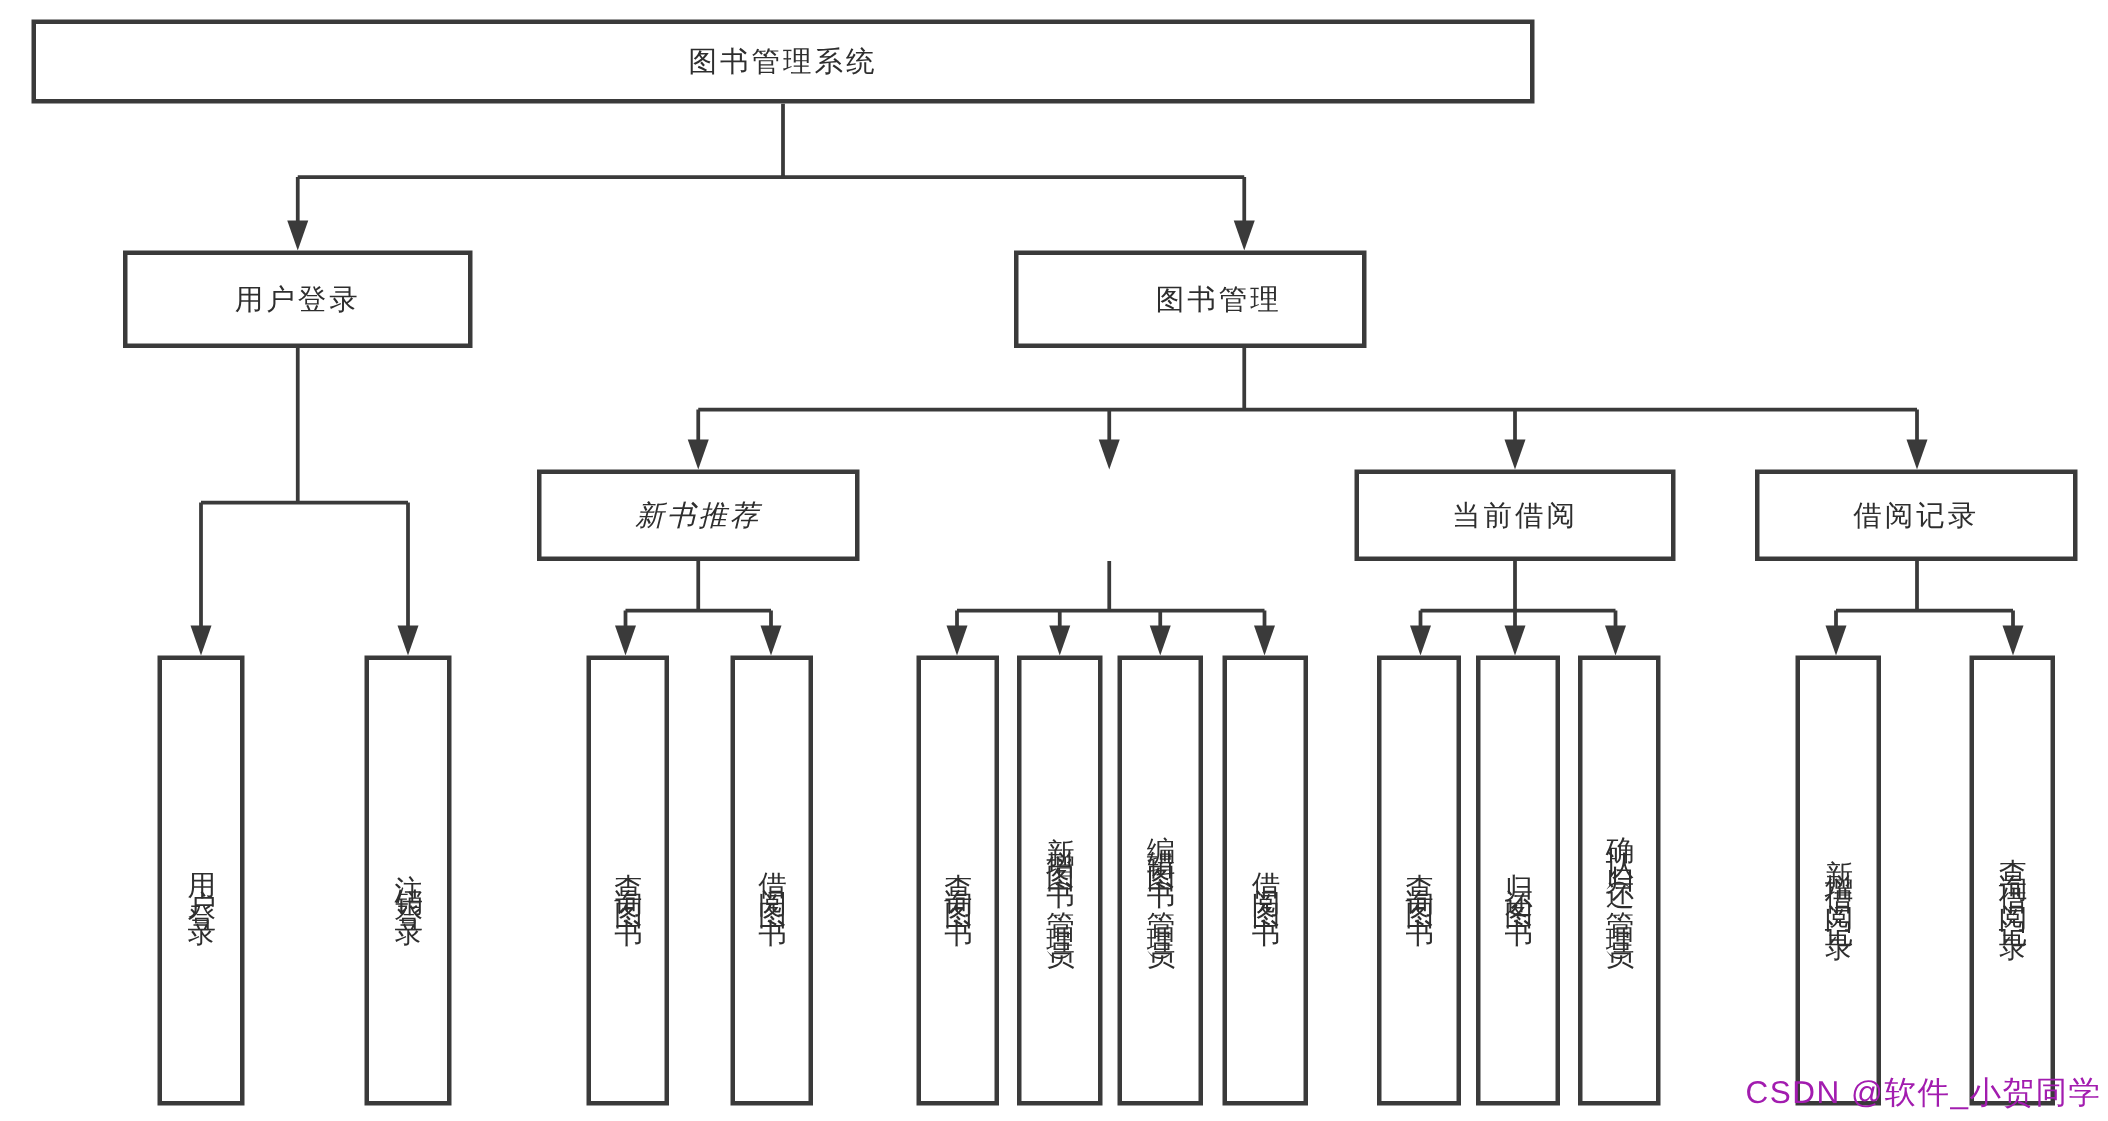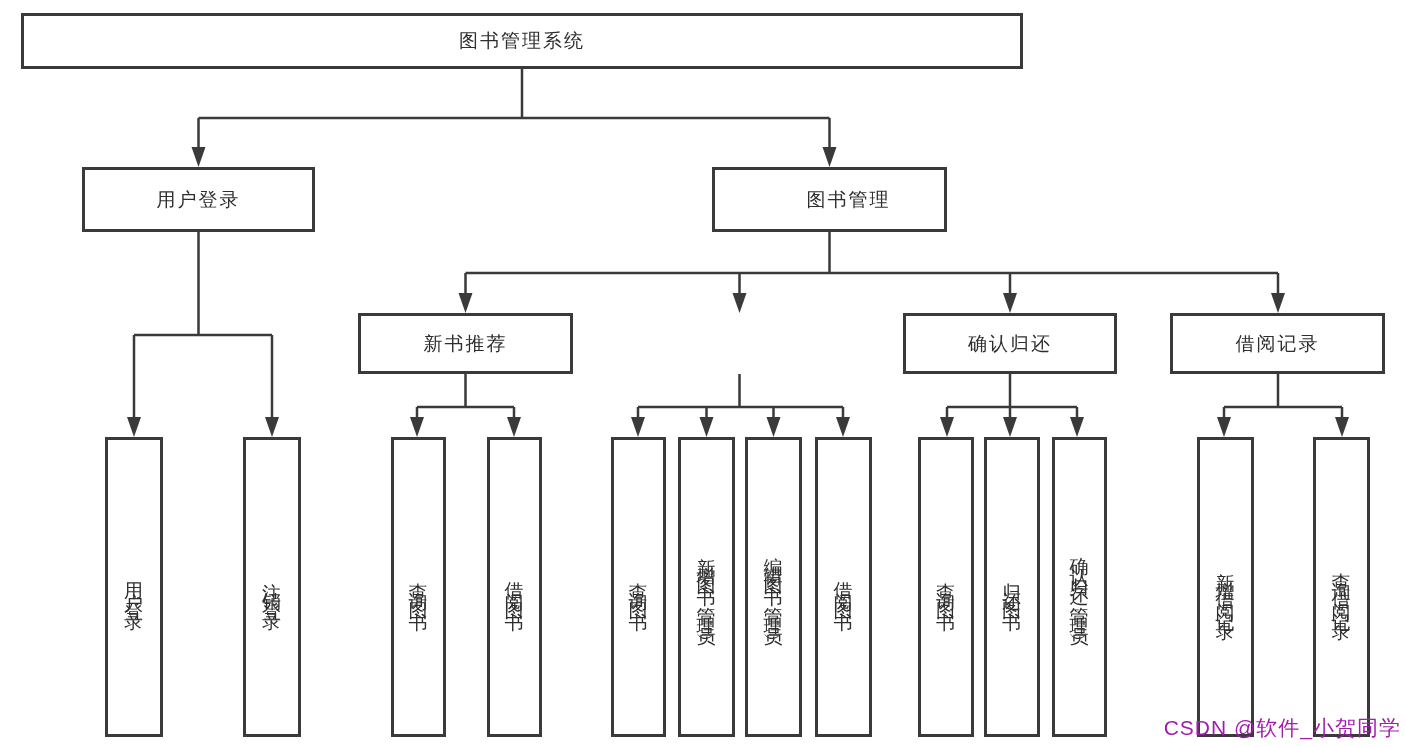--- a/index.html
+++ b/index.html
@@ -26,22 +26,22 @@
   .box-v .vtext {
     writing-mode:vertical-lr;
     text-orientation:mixed;
     letter-spacing:10px;
     line-height:1;
     white-space:nowrap;
   }
   
   .n-root      { left:21px;  top:13px;  width:1002px; height:56px; }
   .n-userlogin { left:82px;  top:167px; width:233px;  height:65px; }
-  .n-bookmgmt  { left:712px; top:167px; width:235px;  height:65px;padding-left:38px; }
-  .n-newrec    { left:358px; top:313px; width:215px;  height:61px; }
+  .n-bookmgmt  { left:676px; top:167px; width:235px;  height:65px;padding-left:38px; }
+  .n-newrec    { left:358px; top:313px; width:215px;  height:61px;font-style:italic; }
   .n-borrow    { left:632px; top:313px; width:215px;  height:61px; }
   .n-current   { left:903px; top:313px; width:214px;  height:61px; }
   .n-records   { left:1170px;top:313px; width:215px;  height:61px; }
   
   .leaf { top:437px; height:300px; }
   .n-l1  { left:105px;  width:58px; }
   .n-l2  { left:243px;  width:58px; }
   .n-l3  { left:391px;  width:55px; }
   .n-l4  { left:487px;  width:55px; }
   .n-l5  { left:611px;  width:55px; }
@@ -108,21 +108,21 @@
     <span>用户登录</span>
   </div>
   <div class="box box-h n-bookmgmt">
     <span>图书管理</span>
   </div>
 
   <div class="box box-h n-newrec">
     <span>新书推荐</span>
   </div>
   <div class="box box-h n-current">
-    <span>确认归还</span>
+    <span>当前借阅</span>
   </div>
   <div class="box box-h n-records">
     <span>借阅记录</span>
   </div>
 
   <div class="box box-v leaf n-l1">
     <span class="vtext">用户登录</span>
   </div>
   <div class="box box-v leaf n-l2">
     <span class="vtext">注销登录</span>

